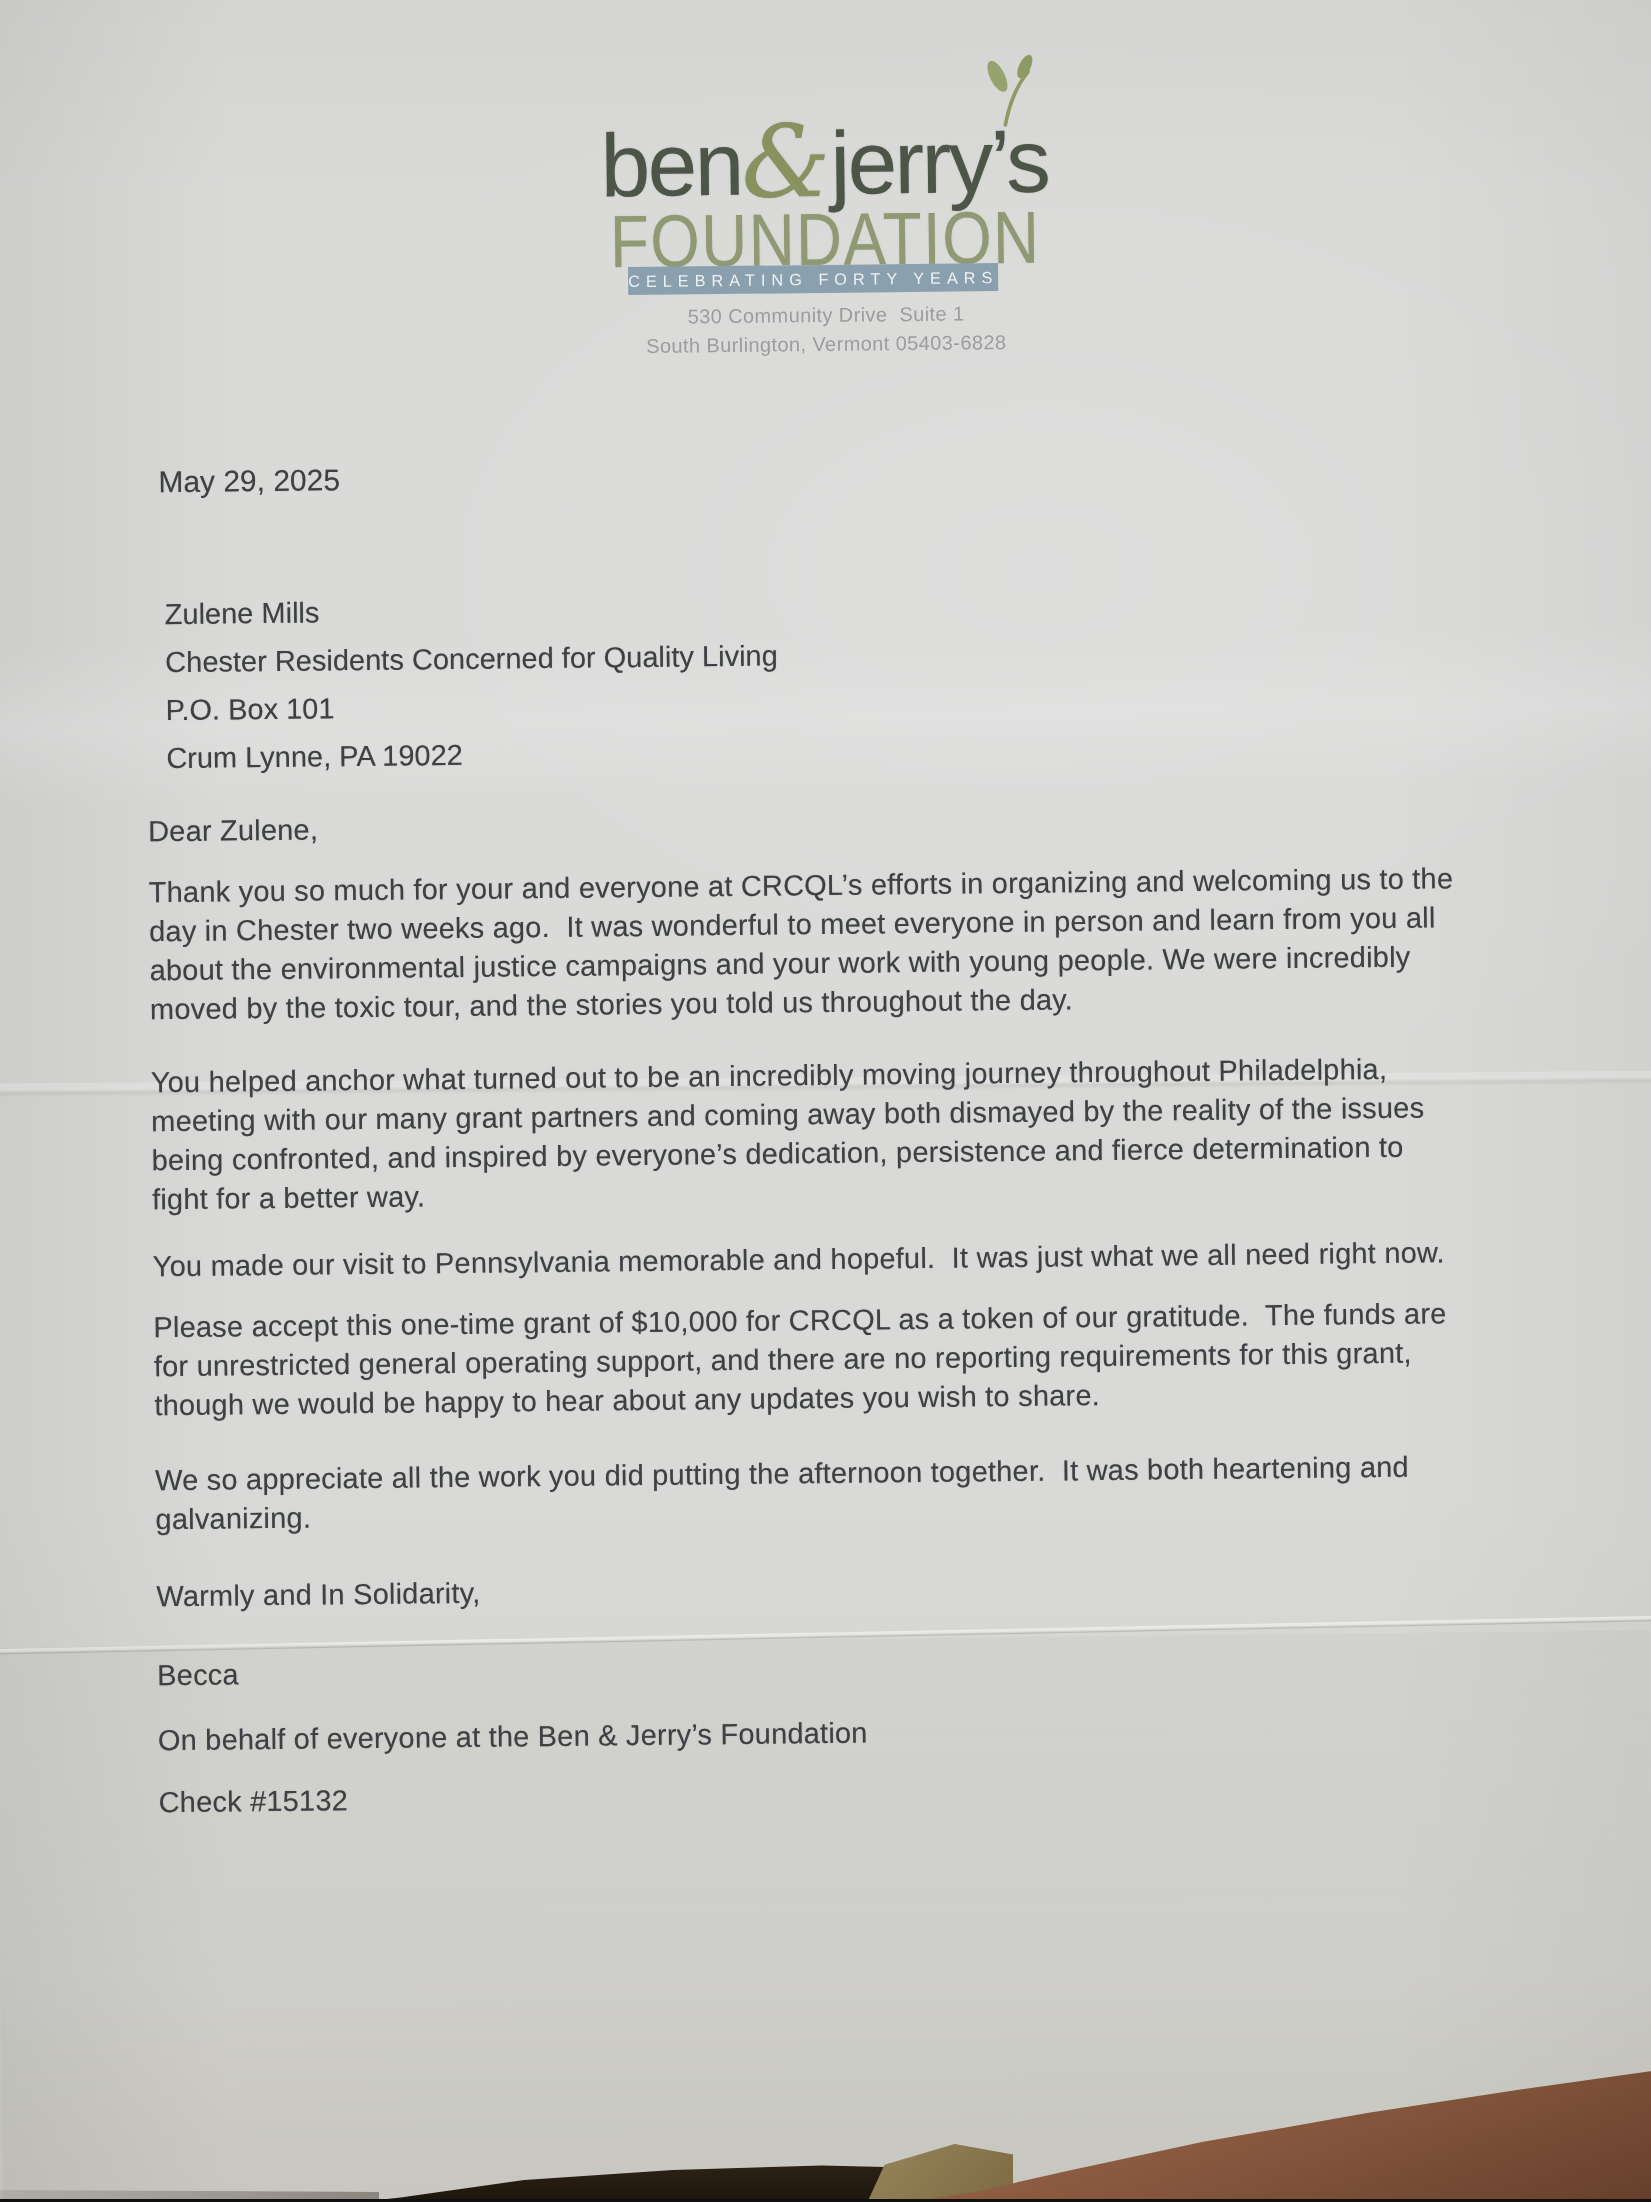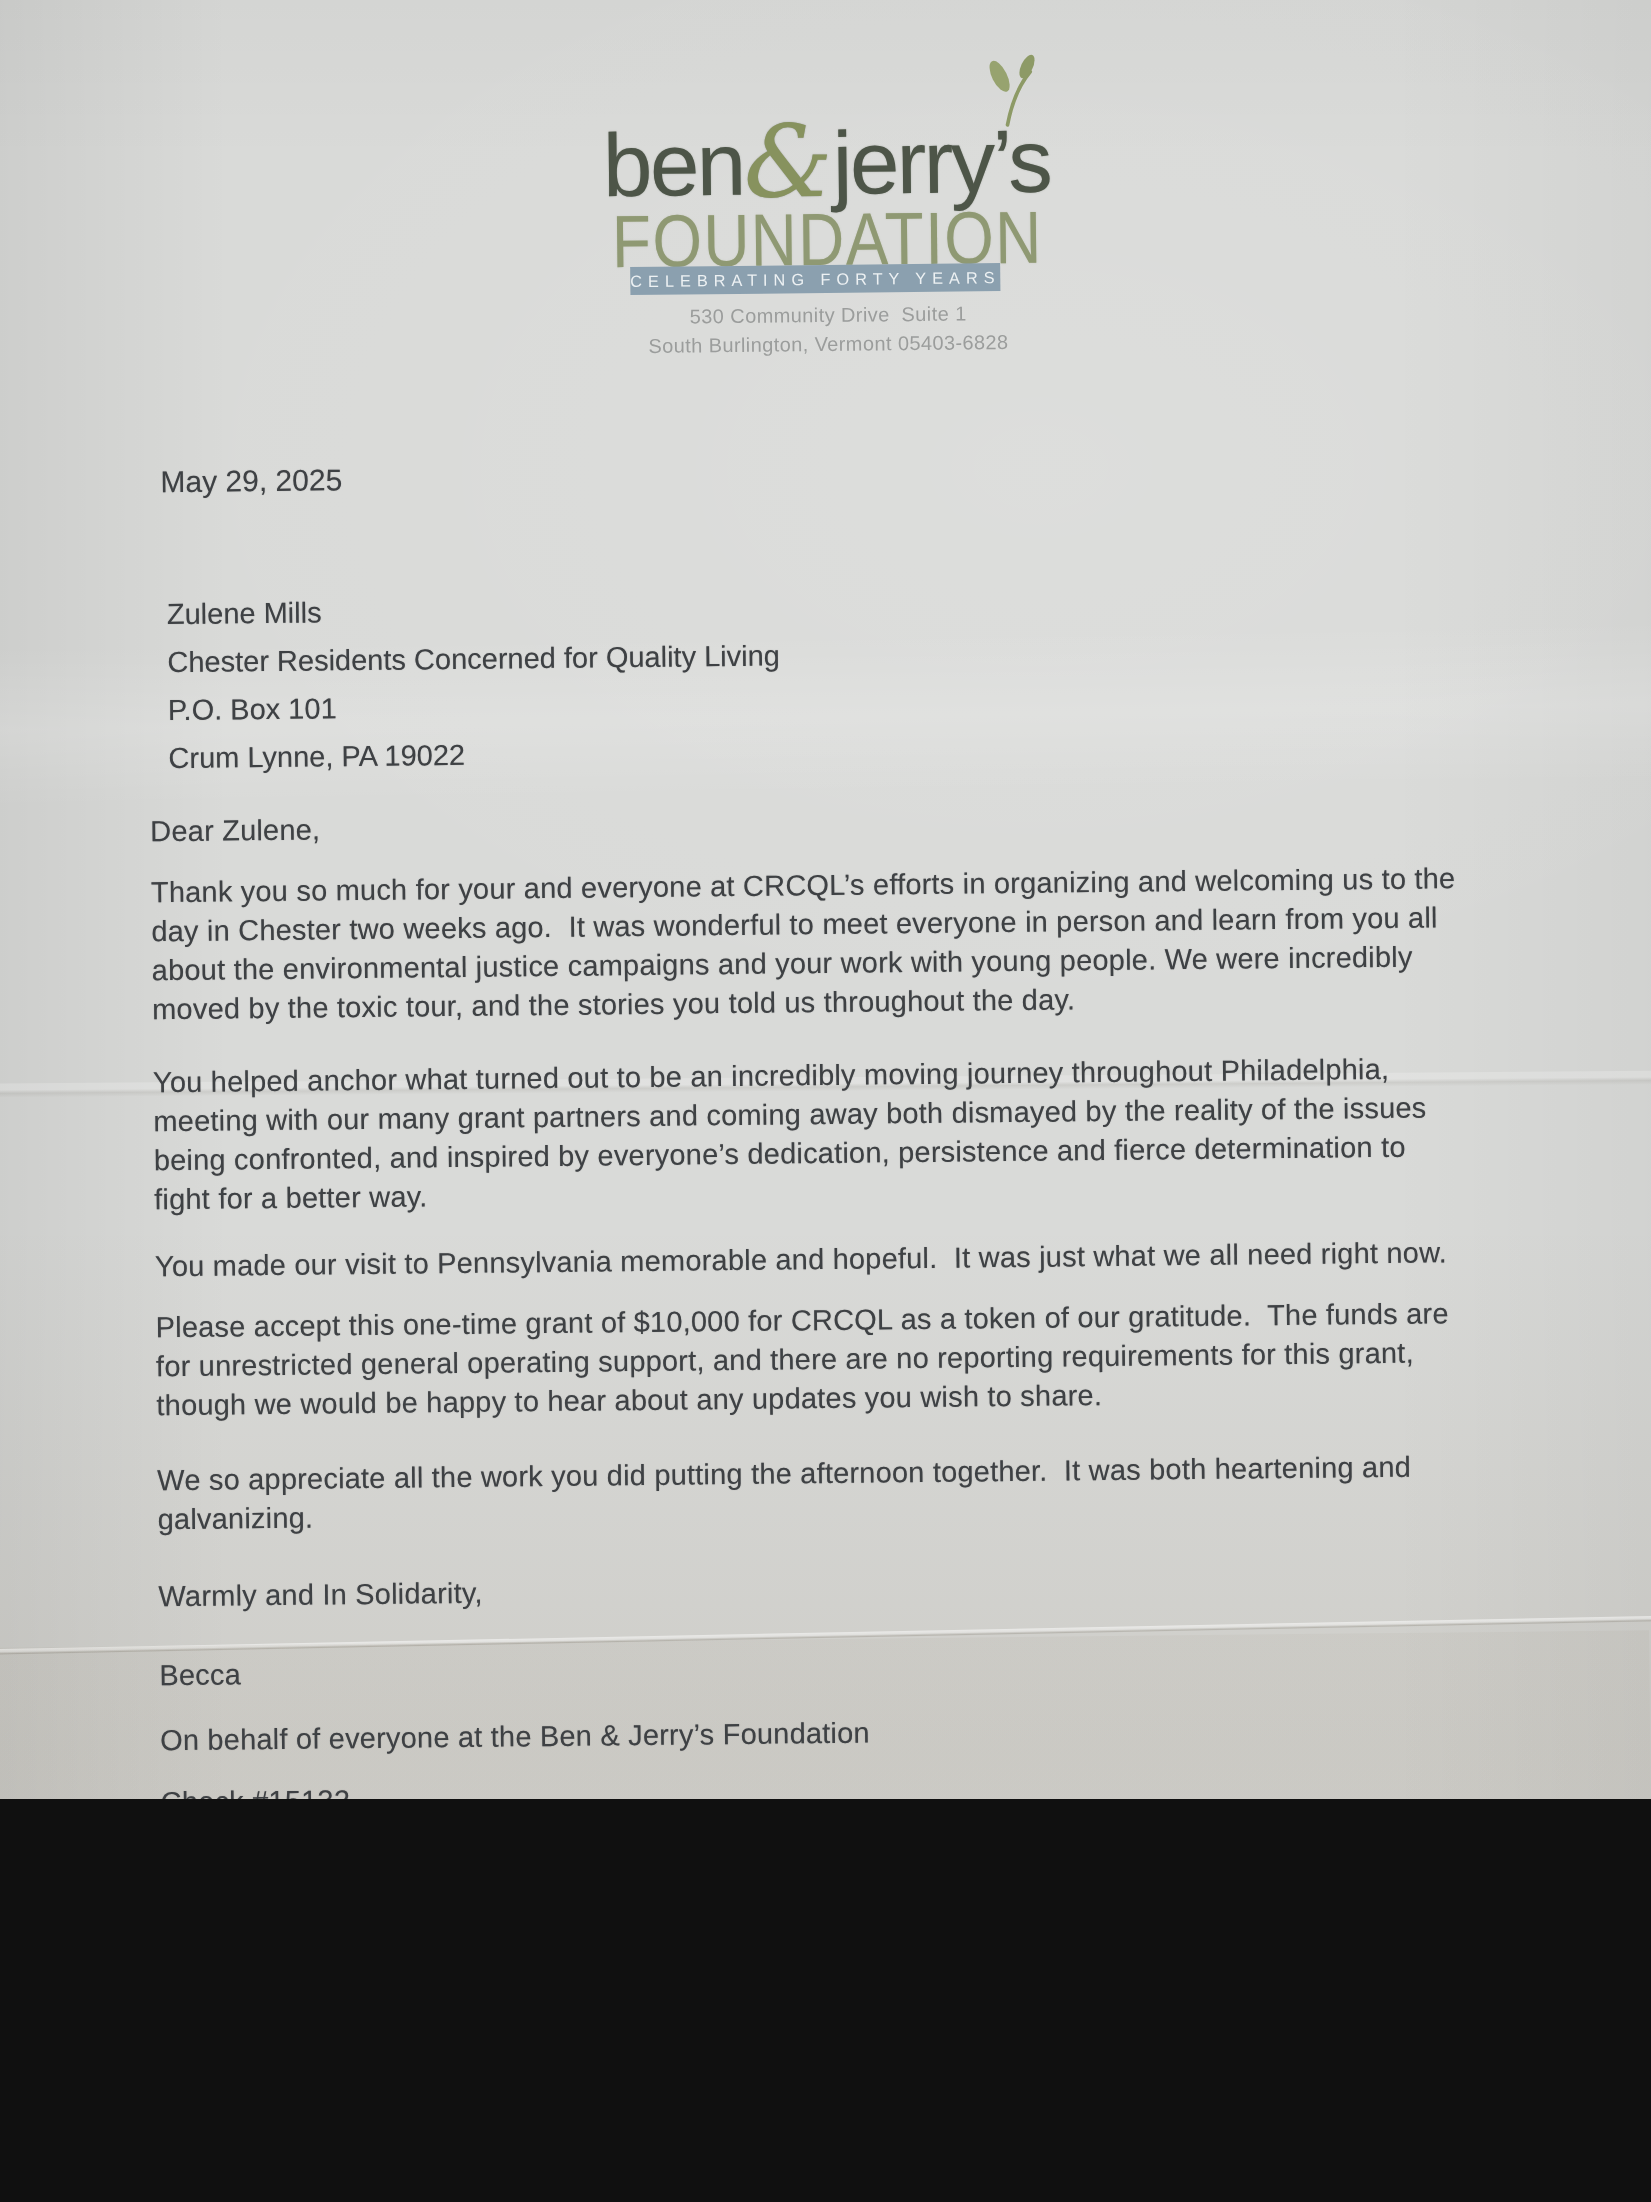--- a/index.html
+++ b/index.html
@@ -1,21 +1,21 @@
 <!DOCTYPE html>
 <html style="font-size:13.8px"><head>
 <meta charset="utf-8">
 <title>Letter photo</title>
 <style>
   html,body{margin:0;padding:0;}
   body{
     width:1652px;height:2203px;overflow:hidden;background:#101010;
     font-family:"Liberation Sans", sans-serif;
   }
-  .photo{position:relative;width:1652px;height:1799px;overflow:hidden;background:#d9dad8;text-decoration:underline;}
+  .photo{position:relative;width:1652px;height:2199px;overflow:hidden;background:#d9dad8;text-decoration:underline;}
 
   
   .paper{
     position:absolute;inset:0;
     background:
       radial-gradient(ellipse 1291px 817px at 63% 26%, rgba(255,255,255,0.10), rgba(255,255,255,0) 72%),
       linear-gradient(to right, rgba(0,0,0,0.055), rgba(0,0,0,0) 14%, rgba(0,0,0,0) 84%, rgba(0,0,0,0.035)),
       linear-gradient(to bottom, rgba(0,0,0,0.025) 0%, rgba(0,0,0,0) 9%, rgba(0,0,0,0) 68%, rgba(110,94,68,0.10) 97%),
       #d9dad8;
   }

